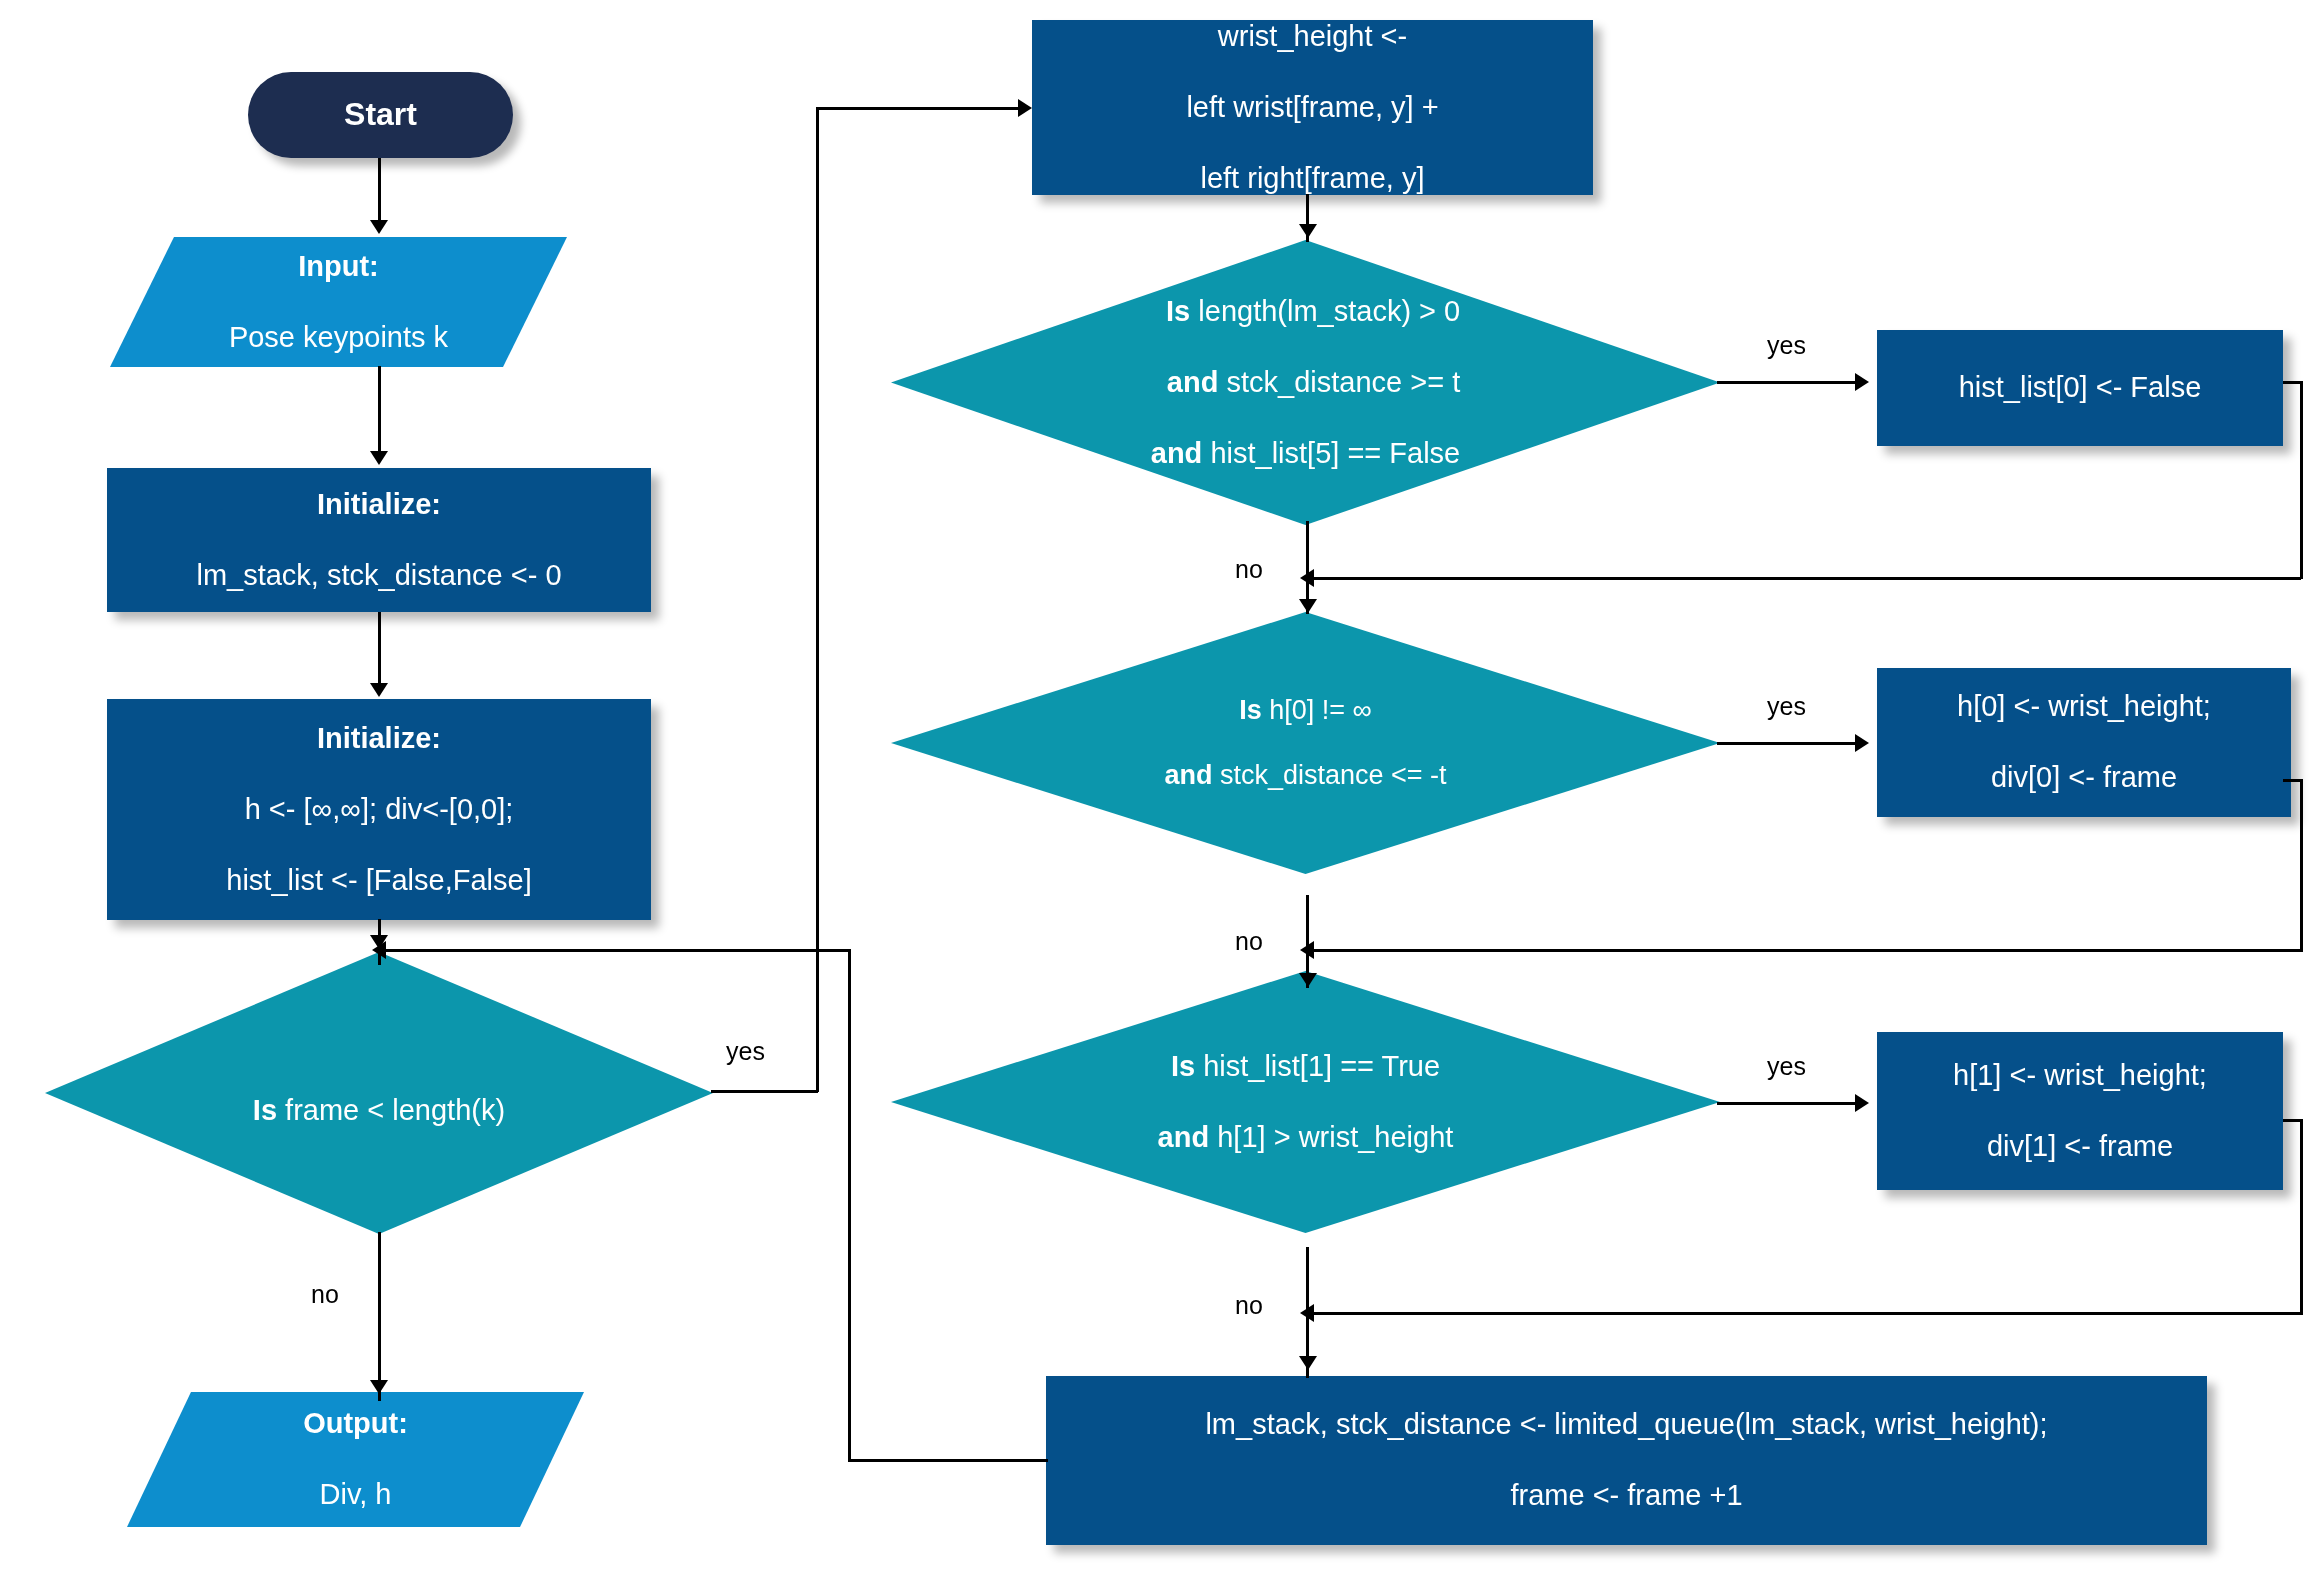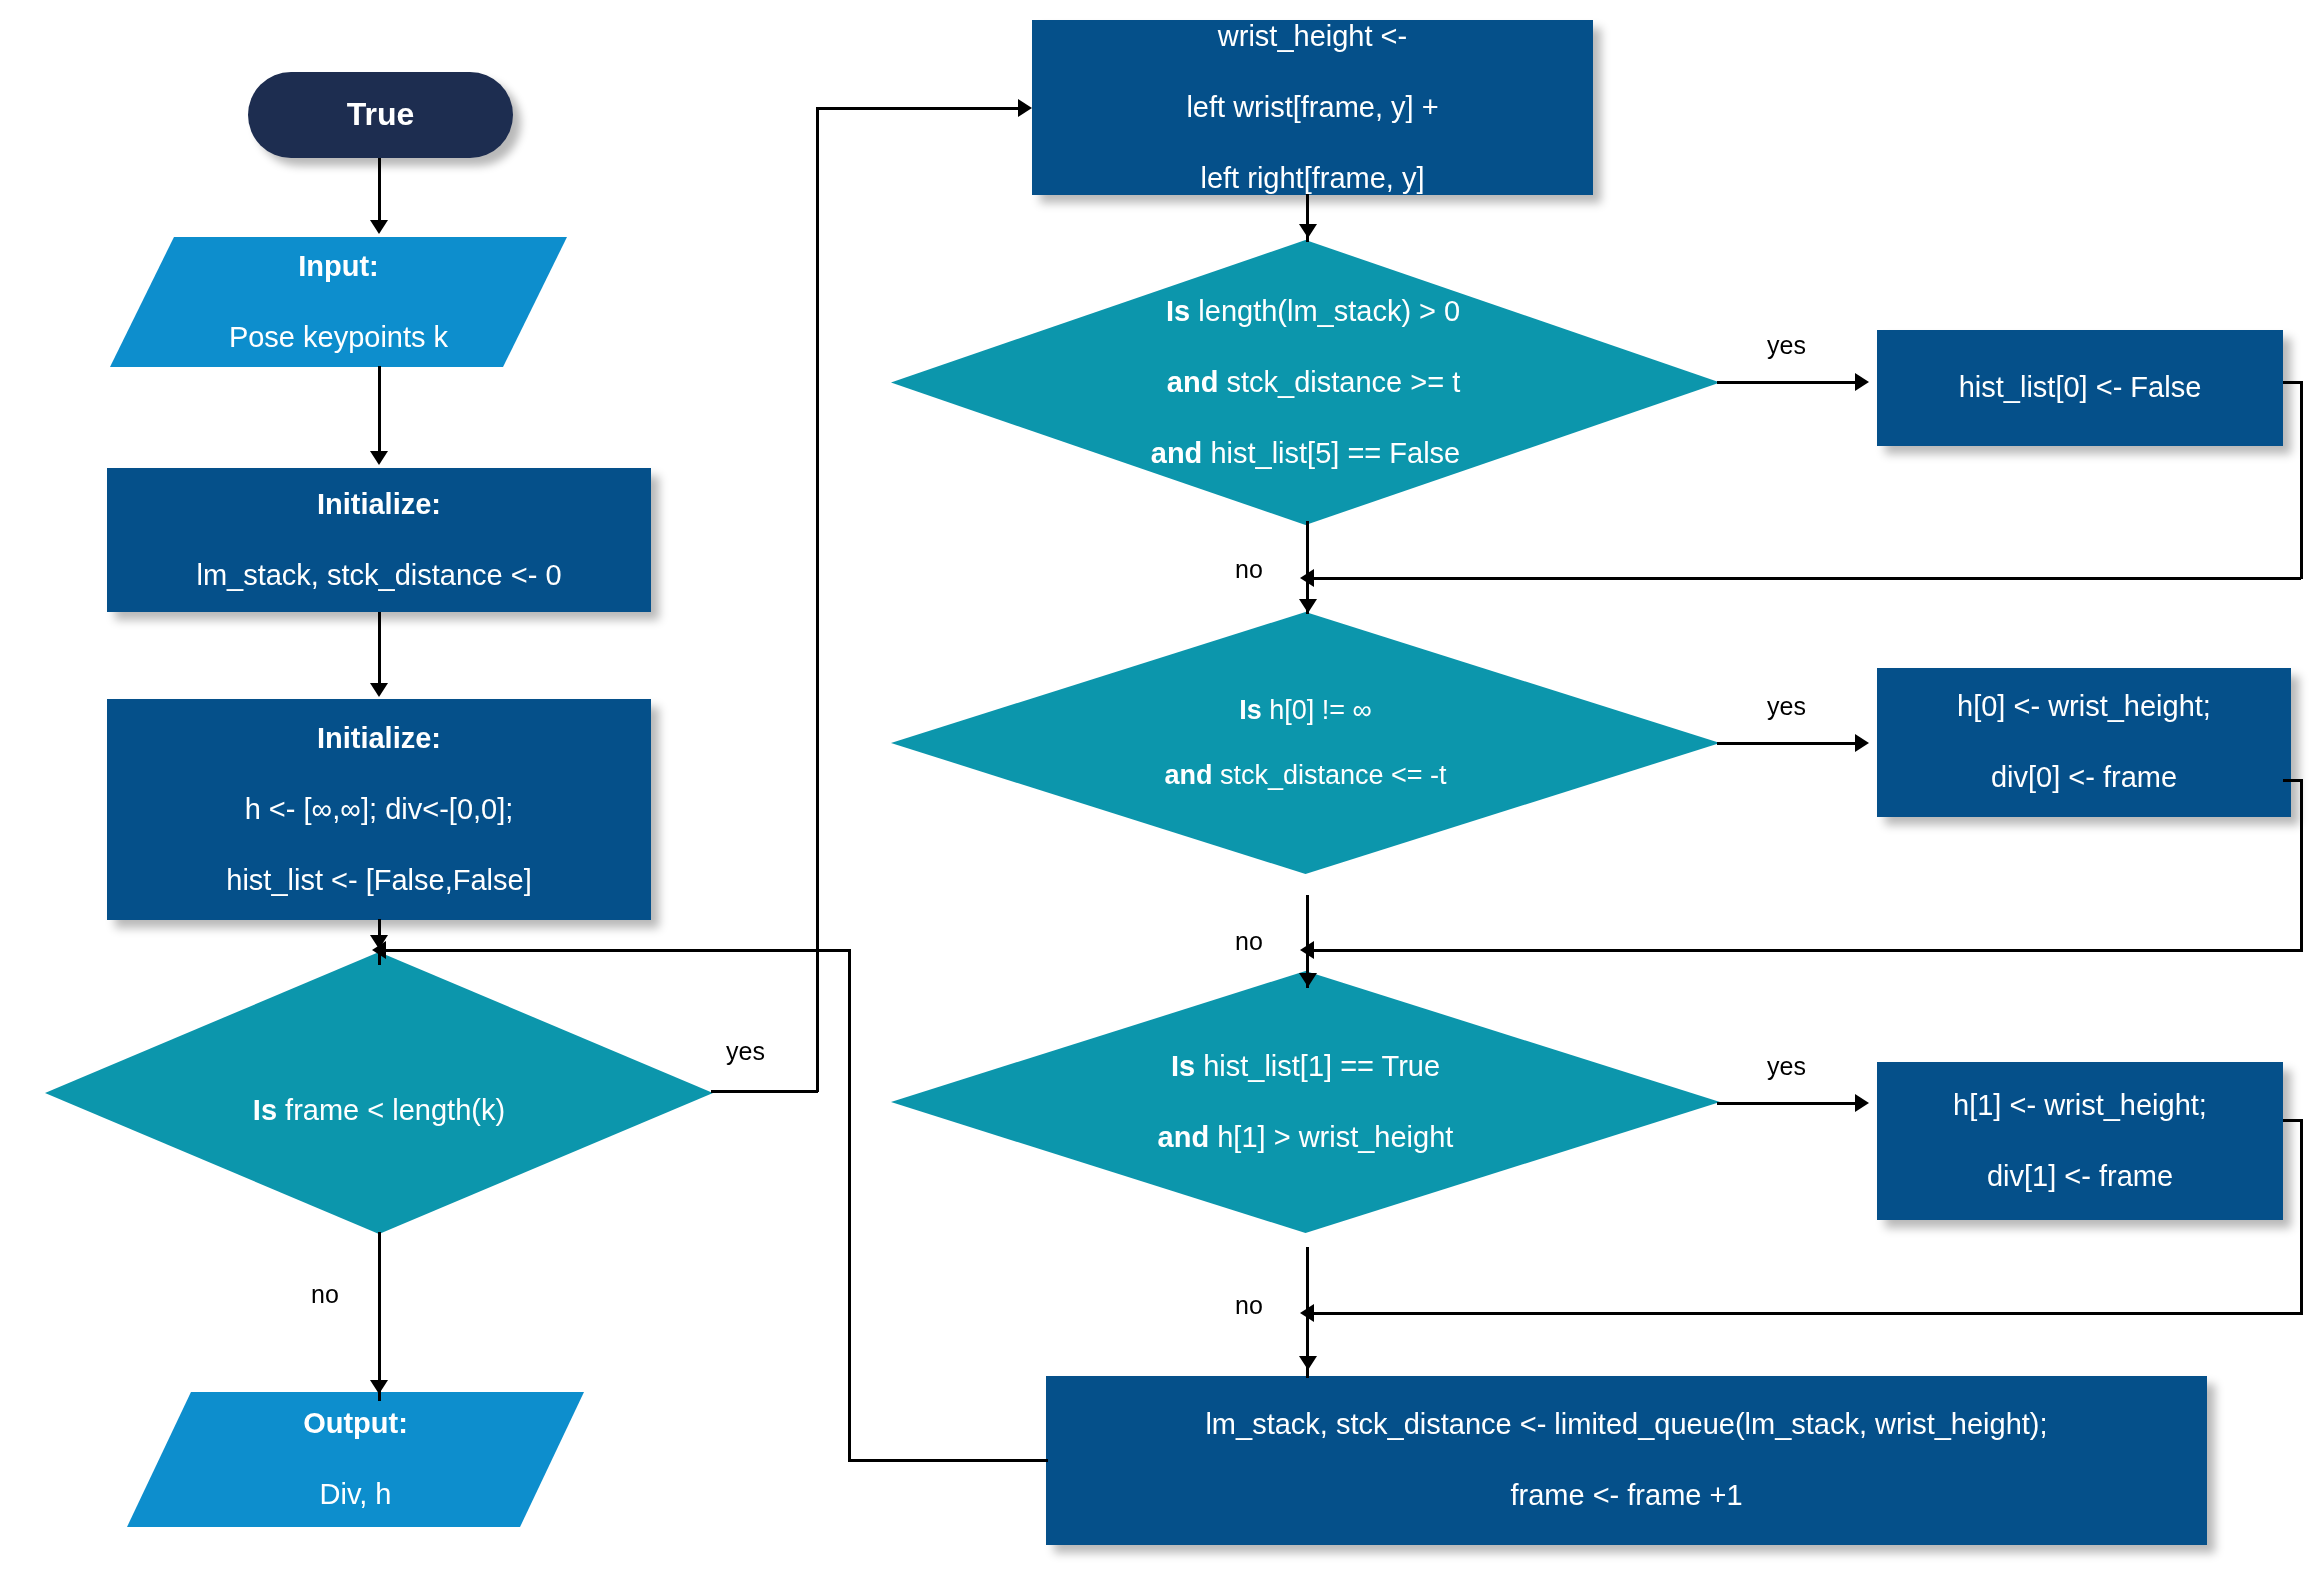--- a/index.html
+++ b/index.html
@@ -104,21 +104,21 @@
 
   <div class="ln lnh" style="left:2283px;top:1119px;width:20px;height:2.8px;"></div>
   <div class="ln lnv" style="left:2300px;top:1119px;width:2.8px;height:196px;"></div>
   <div class="ln lnh" style="left:1308px;top:1312px;width:993px;height:2.8px;"></div>
   <div class="arr arr-l" style="left:1300px;top:1304px;"></div>
 
   <div class="ln lnv" style="left:1306px;top:1247px;width:2.8px;height:131px;"></div>
   <div class="arr arr-d" style="left:1299px;top:1356px;"></div>
 
   <div class="node pill" style="left:248px;top:72px;width:265px;height:86px;font-size:32px;">
-    <span class="txt b">True</span>
+    <span class="txt b">Start</span>
   </div>
 
   <div class="node io" style="left:110px;top:237px;width:457px;height:130px;font-size:29px;">
     <span class="shape"></span>
     <span class="txt">
       <div class="b">Input:</div>
       <div>Pose keypoints k</div>
     </span>
   </div>
 
@@ -189,21 +189,21 @@
   </div>
 
   <div class="node dia" style="left:891px;top:971px;width:829px;height:262px;font-size:29px;">
     <span class="shape"></span>
     <span class="txt">
       <div><span class="b">Is</span><span> hist_list[1] == True</span></div>
       <div><span class="b">and</span><span> h[1] &gt; wrist_height</span></div>
     </span>
   </div>
 
-  <div class="node proc" style="left:1877px;top:1032px;width:406px;height:158px;font-size:29px;margin-top:30px;">
+  <div class="node proc" style="left:1877px;top:1032px;width:406px;height:158px;font-size:29px;">
     <span class="txt">
       <div>h[1] &lt;- wrist_height;</div>
       <div>div[1] &lt;- frame</div>
     </span>
   </div>
 
   <div class="node proc" style="left:1046px;top:1376px;width:1161px;height:169px;font-size:29px;">
     <span class="txt">
       <div>lm_stack, stck_distance &lt;- limited_queue(lm_stack, wrist_height);</div>
       <div>frame &lt;- frame +1</div>

